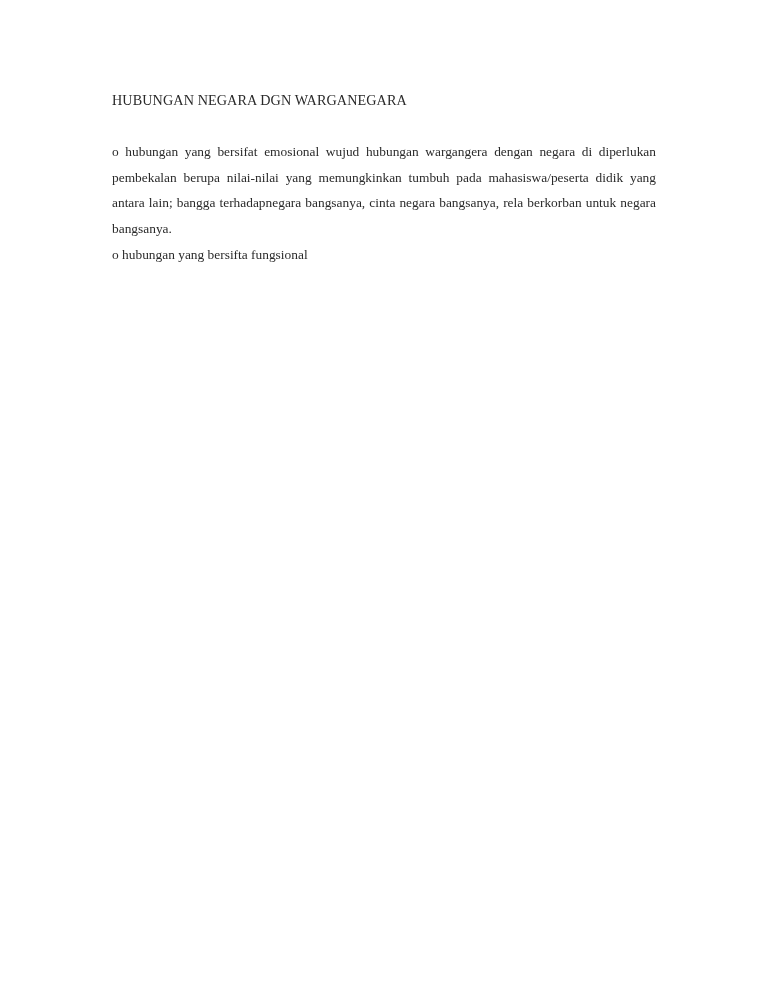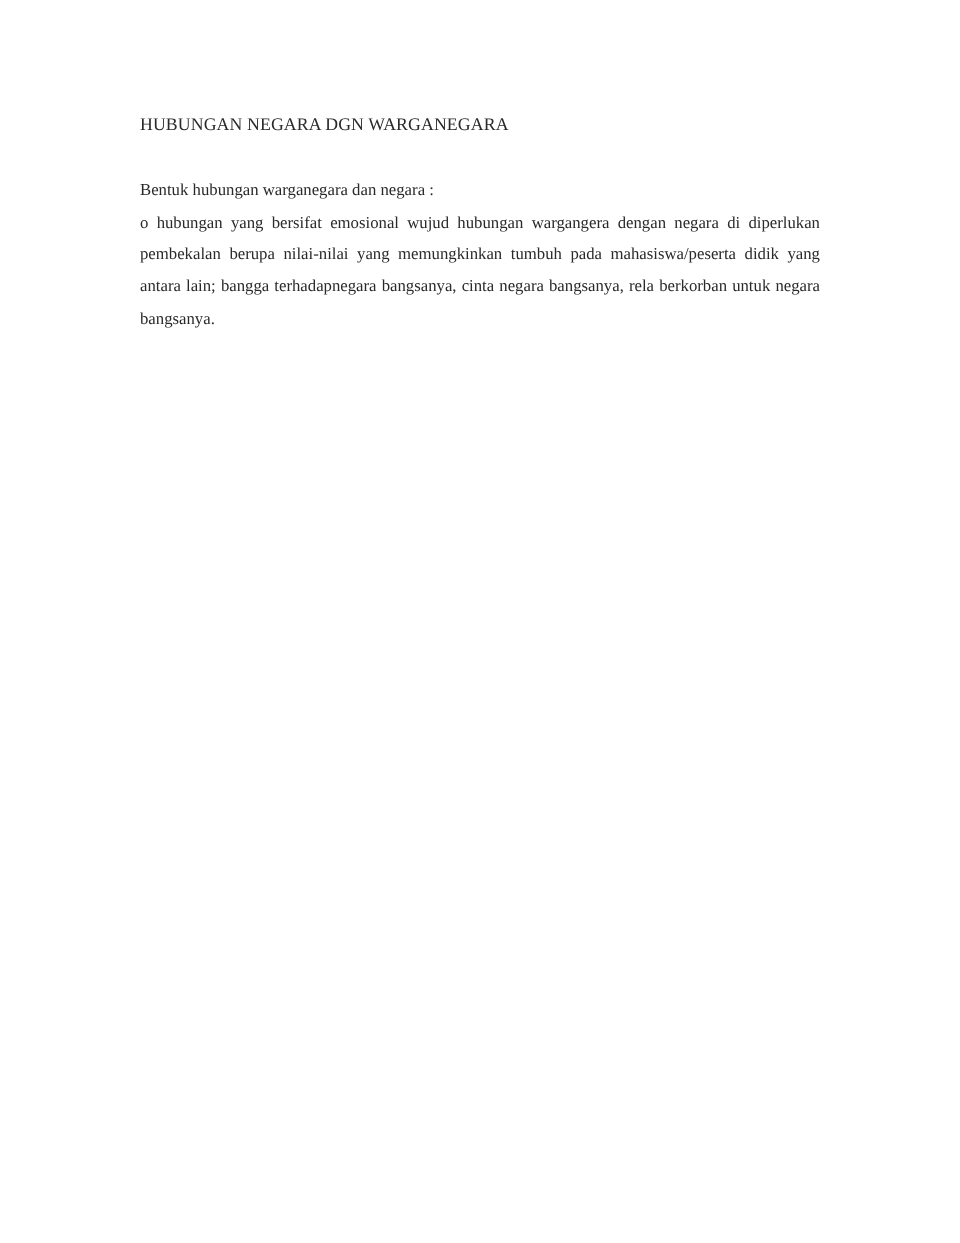--- a/index.html
+++ b/index.html
@@ -51,16 +51,16 @@
       text-align: left;
     }
   </style>
 </head>
 <body>
 
 <div class="page">
   <div class="content">
     <h1 class="doc-title">HUBUNGAN NEGARA DGN WARGANEGARA</h1>
     <div class="spacer"></div>
-    <p class="para no-justify">Bentuk hubungan warganegara dan negara :</p>
     <p class="para">o hubungan yang bersifat emosional wujud hubungan wargangera dengan negara di diperlukan pembekalan berupa nilai-nilai yang memungkinkan tumbuh pada mahasiswa/peserta didik yang antara lain; bangga terhadapnegara bangsanya, cinta negara bangsanya, rela berkorban untuk negara bangsanya.</p>
+    <p class="para no-justify">o hubungan yang bersifta fungsional</p>
   </div>
 </div>
 
 </body></html>

